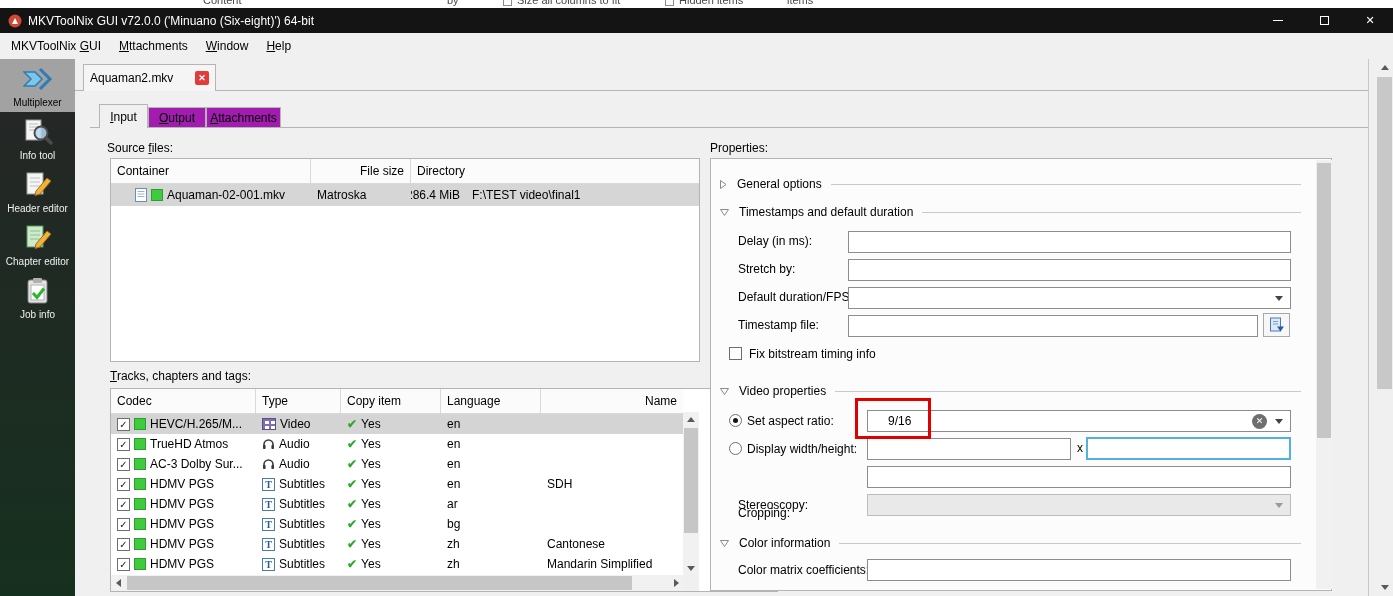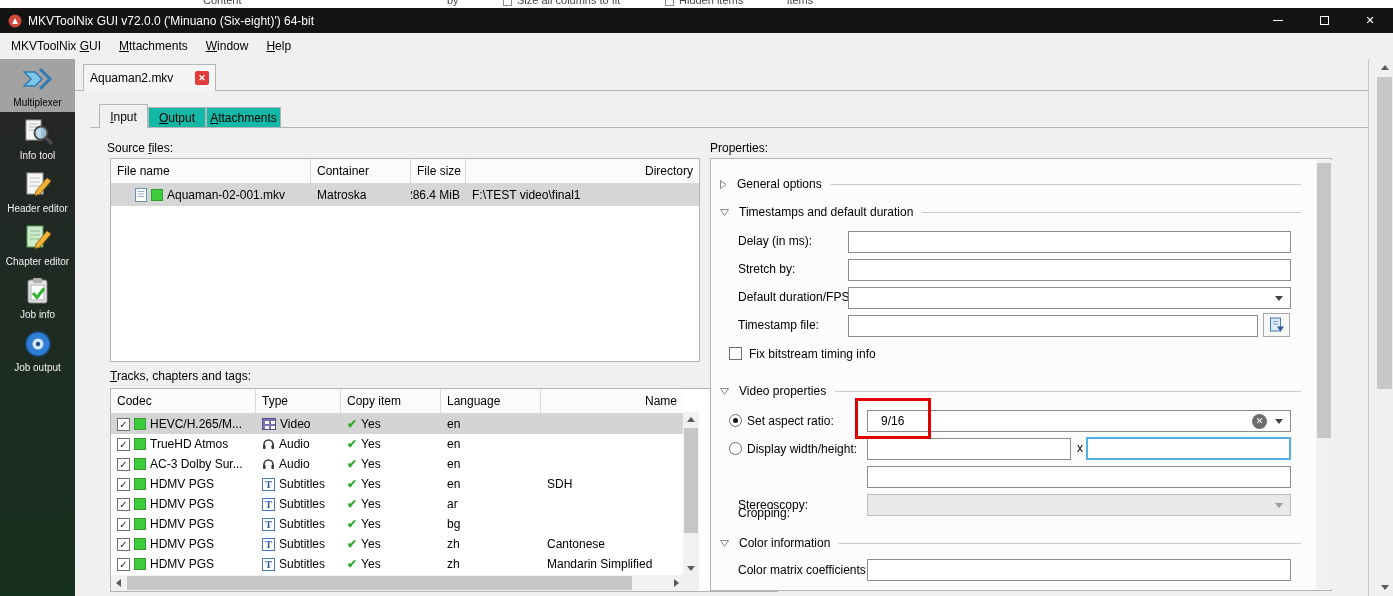--- a/index.html
+++ b/index.html
@@ -34,21 +34,21 @@
   .side-label { font-size:10px; color:#f0f0f0; margin-top:1px; white-space:nowrap; }
   .side-item.sel .side-label { color:#000; }
 
   
   .file-tab { position:absolute; left:83px; top:64px; width:133px; height:27px; background:#f5f5f5; border:1px solid #b5b5b5; border-bottom:none; display:flex; align-items:center; justify-content:space-between; padding:0 6px; z-index:5; }
   .tab-close { width:14px; height:14px; background:#e23b3b; border-radius:2px; color:#fff; font-size:9px; font-weight:bold; display:flex; align-items:center; justify-content:center; }
   .hline { position:absolute; background:#b5b5b5; height:1px; }
   .vline { position:absolute; background:#c8c8c8; width:1px; }
 
   
-  .ptab { position:absolute; border:1px solid #b5b5b5; border-bottom:none; display:flex; align-items:center; justify-content:center; background:#14b8a6; z-index:4; }
+  .ptab { position:absolute; border:1px solid #b5b5b5; border-bottom:none; display:flex; align-items:center; justify-content:center; background:#a21caf; z-index:4; }
   .ptab.sel { background:#f0f0f0; z-index:6; }
 
   
   .grouplabel { position:absolute; font-size:12px; white-space:nowrap; }
 
   
   .tbl { position:absolute; background:#fff; border:1px solid #b4b4b4; }
   .thead { display:grid; background:#fbfbfb; border-bottom:1px solid #d9d9d9; }
   .th { line-height:24px; padding:0 6px; border-right:1px solid #d9d9d9; overflow:hidden; white-space:nowrap; }
   .th:last-child { border-right:none;text-align:right; }
@@ -83,21 +83,21 @@
   .tri-rt { width:0; height:0; border-top:4px solid transparent; border-bottom:4px solid transparent; border-left:5px solid #5a5a5a; }
 
   
   .props-panel { position:absolute; left:710px; top:158px; width:622px; height:433px; background:#fcfcfc; border:1px solid #b4b4b4; }
   .sec { position:absolute; left:8px; right:30px; height:16px; display:flex; align-items:center; gap:9px; }
   .sec-line { flex:1; height:1px; background:#c9c9c9; }
   .sec-text { white-space:nowrap; }
   .plabel { position:absolute; white-space:nowrap; }
   .txt { position:absolute; height:22px; border:1px solid #8c8c8c; background:#fff; padding:0 4px; font:12px "Liberation Sans", sans-serif; }
   .txt.focus { border:2px solid #55b0e2; height:23px; }
-  .combo { position:absolute; height:22px; border:1px solid #8c8c8c; background:#fff; display:flex; align-items:center; padding:0 7px 0 9px; gap:8px; }
+  .combo { position:absolute; height:22px; border:1px solid #8c8c8c; background:#fff; display:flex; align-items:center; padding:0 7px 0 16px; gap:8px; }
   .combo .fill { flex:1; height:100%; }
   .combo input { flex:1; border:none; outline:none; background:transparent; font:12px "Liberation Sans", sans-serif; padding:0 4px; min-width:0; }
   .combo.disabled { background:#e9e9e9; border-color:#bdbdbd; }
   .combo .tri-dn { border-top-color:#444; }
   .combo.disabled .tri-dn { border-top-color:#9a9a9a; }
   .clear-ic { width:15px; height:15px; border-radius:50%; background:#6e6e6e; color:#fff; font-size:9px; display:flex; align-items:center; justify-content:center; flex:none; }
   .clear-ic::after { content:"✕"; }
   .radio { position:absolute; width:13px; height:13px; border:1px solid #6e6e6e; border-radius:50%; background:#fff; display:flex; align-items:center; justify-content:center; }
   .radio.on::after { content:""; width:5px; height:5px; border-radius:50%; background:#141414; }
   .pbox { position:absolute; width:13px; height:13px; border:1px solid #6e6e6e; background:#fff; }
@@ -189,28 +189,20 @@
     </div>
     <div class="side-item">
       <span><svg width="30" height="28">
             <rect x="5" y="3" width="19" height="23" rx="2" fill="#e4e4e4" stroke="#808080"></rect>
             <rect x="10" y="1" width="9" height="5" rx="1" fill="#b0b0b0"></rect>
             <rect x="8" y="8" width="13" height="15" fill="#fff" stroke="#b0b0b0"></rect>
             <path d="M10 16 l4 4.5 l7 -9" fill="none" stroke="#2db52d" stroke-width="3"></path>
           </svg></span>
       <span class="side-label">Job info</span>
     </div>
-    <div class="side-item">
-      <span><svg width="30" height="28">
-            <circle cx="15" cy="14" r="12" fill="#2f7fd6" stroke="#1a4f8a" stroke-width="1.5"></circle>
-            <circle cx="15" cy="14" r="5.5" fill="#d8e8f8"></circle>
-            <circle cx="15" cy="14" r="2.2" fill="#1a4f8a"></circle>
-          </svg></span>
-      <span class="side-label">Job output</span>
-    </div>
   </div>
 
   <div class="hline" style="left:75px; top:90px; width:1293px;"></div>
   <div class="file-tab">
     <span>Aquaman2.mkv</span>
     <span class="tab-close">✕</span>
   </div>
 
   <div class="hline" style="left:90px; top:127px; width:1278px;"></div>
   <div class="ptab sel" style="left:99px; top:104px; width:49px; height:24px;">
@@ -221,21 +213,20 @@
     </div>
   <div class="ptab" style="left:206px; top:107px; width:75px; height:20px;">
       <span><u>A</u><span>ttachments</span></span>
     </div>
 
   <div class="vline" style="left:1368px; top:59px; height:537px;"></div>
 
   <div class="grouplabel" style="left:107px; top:141px;"><span>Source </span><u>f</u><span>iles:</span></div>
   <div class="tbl" style="left:110px; top:158px; width:590px; height:204px;">
     <div class="thead" style="grid-template-columns:200px 100px 55px 233px;">
-      <div class="th">File name</div>
       <div class="th">Container</div>
       <div class="th r">File size</div>
       <div class="th">Directory</div>
     </div>
     <div class="trow src" style="grid-template-columns:200px 100px 55px 233px; background:#d6d6d6;">
       <div class="td" style="padding-left:24px;">
         <span style="display:flex;">
             <svg width="12" height="14">
               <rect x="0.5" y="0.5" width="11" height="13" fill="#fff" stroke="#6a8fb5"></rect>
               <line x1="2.5" y1="3.5" x2="9.5" y2="3.5" stroke="#9ab5d0"></line>

